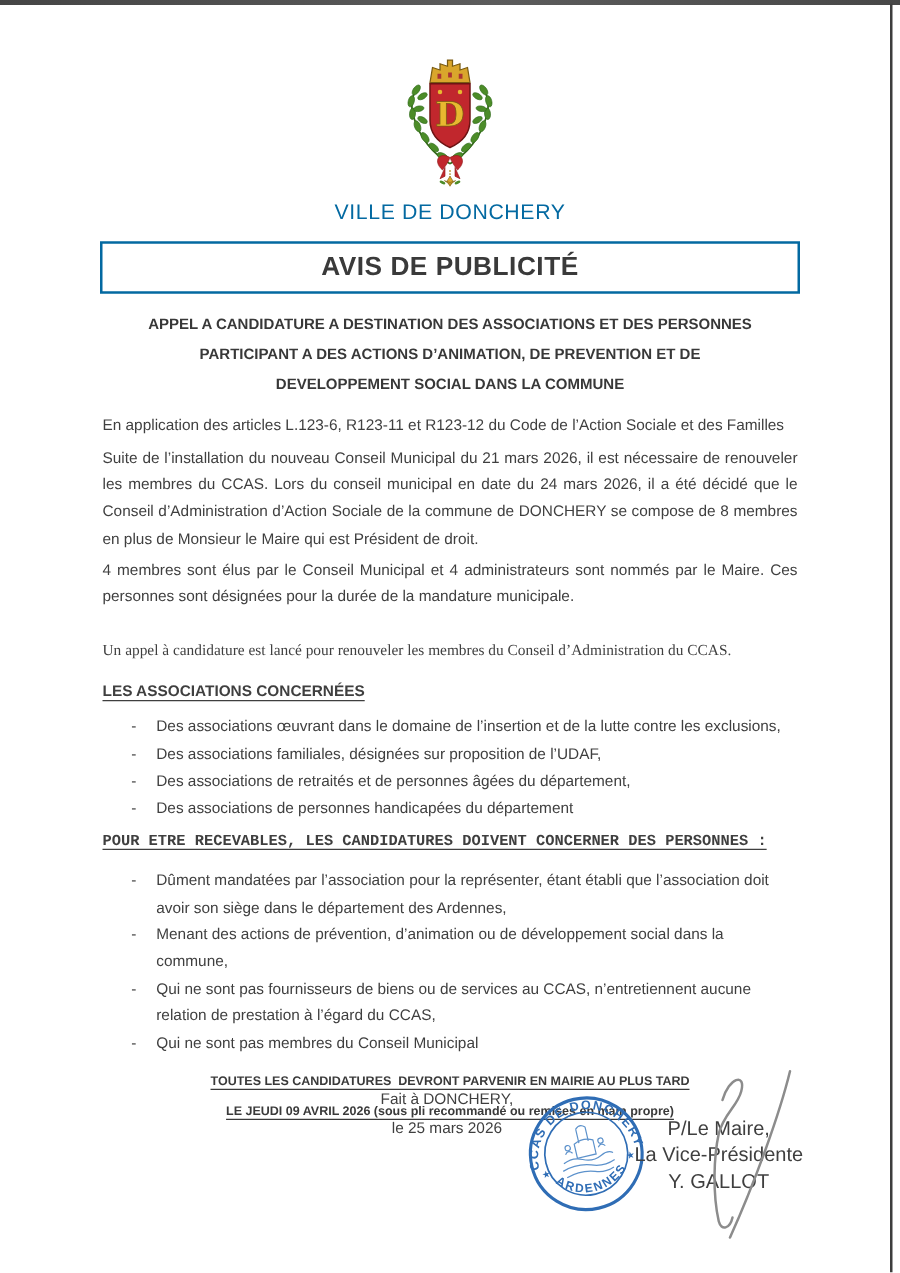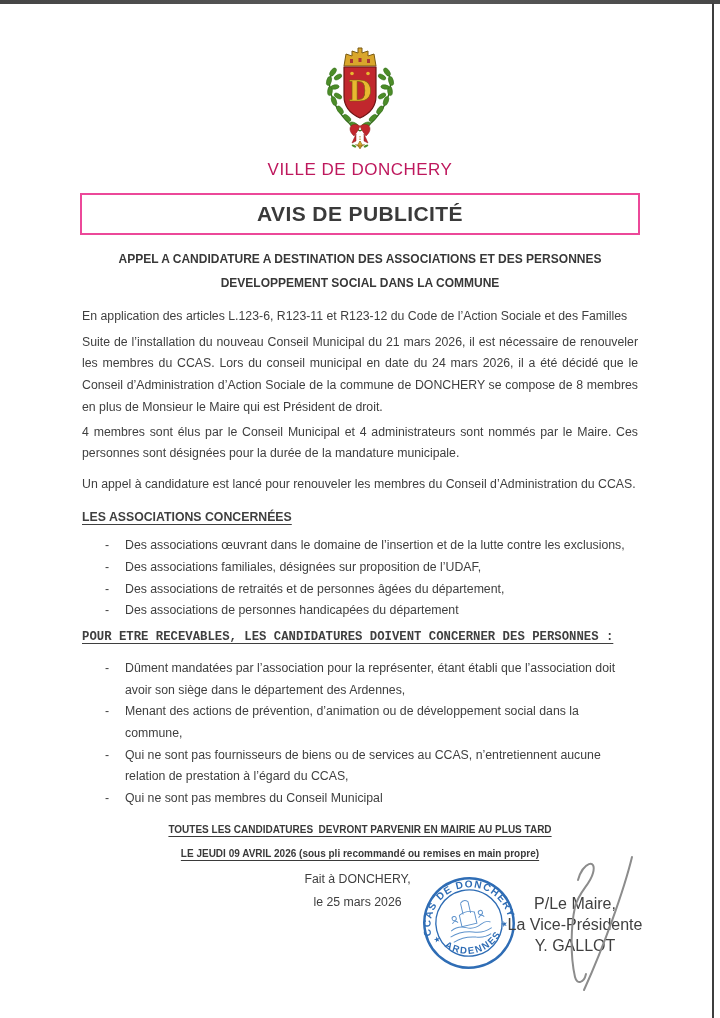--- a/index.html
+++ b/index.html
@@ -5,32 +5,32 @@
   html,body{margin:0;padding:0;overflow:hidden;}
   body{
     width:720px;height:1018px;background:#ffffff;position:relative;
     font-family:"Liberation Sans", sans-serif;color:#3d3d3d;
   }
   .scan-edge-top{position:absolute;top:0;left:0;width:720px;height:4px;
     background:linear-gradient(90deg,#454545,#5c5c5c 55%,#474747);}
   .scan-edge-right{position:absolute;top:3px;left:712px;width:2px;height:1015px;background:#3e3e3e;}
 
   .crest{display:block;margin:44px auto 0;}
-  .city{ text-align:center;font-size:17px;letter-spacing:.5px;color:#be185d;margin-top:4px;}
-  .title-box{width:556px;margin:13px auto 0;height:38px;border:2px solid #ec4899;
+  .city{ text-align:center;font-size:17px;letter-spacing:.5px;color:#0369a1;margin-top:4px;}
+  .title-box{width:556px;margin:13px auto 0;height:38px;border:2px solid #0369a1;
     display:flex;align-items:center;justify-content:center;background:#fff;}
   .title{font-size:21px;font-weight:bold;letter-spacing:.4px;color:#3a3a3a;}
 
   .subject{margin-top:12px;text-align:center;font-weight:bold;font-size:12px;line-height:24px;color:#383838;}
 
   .content{margin:0 82px;width:556px;font-size:12.3px;line-height:21.7px;color:#3f3f3f;}
   .legal{margin-top:11px;}
   .para1{margin-top:4px;text-align:justify;}
   .para2{margin-top:3px;text-align:justify;}
-  .para3{margin-top:9px;}
+  .para3{margin-top:21px;font-family:Liberation Serif, serif;}
   .h-underline{font-weight:bold;text-decoration:underline;text-underline-offset:3px;}
   .h2{margin-top:11px;}
   .h3{margin-top:5px;font-family:Liberation Mono, monospace;}
   .list{margin-top:7px;}
   .list2{margin-top:9px;}
   .list-item{display:flex;}
   .li-dash{flex:none;width:20px;margin-left:23px;}
   .li-text{flex:1;white-space:pre-line;}
 
   .deadline{margin-top:8px;text-align:center;font-weight:bold;font-size:10px;line-height:24px;color:#3a3a3a;}
@@ -108,20 +108,21 @@
 </svg>
 
 <div class="city">VILLE DE DONCHERY</div>
 
 <div class="title-box">
   <span class="title">AVIS DE PUBLICITÉ</span>
 </div>
 
 <div class="subject">
   <div>APPEL A CANDIDATURE A DESTINATION DES ASSOCIATIONS ET DES PERSONNES</div>
+  <div>PARTICIPANT A DES ACTIONS D’ANIMATION, DE PREVENTION ET DE</div>
   <div>DEVELOPPEMENT SOCIAL DANS LA COMMUNE</div>
 </div>
 
 <div class="content">
   <div class="legal">En application des articles L.123-6, R123-11 et R123-12 du Code de l’Action Sociale et des Familles</div>
   <div class="para1">Suite de l’installation du nouveau Conseil Municipal du 21 mars 2026, il est nécessaire de renouveler les membres du CCAS. Lors du conseil municipal en date du 24 mars 2026, il a été décidé que le Conseil d’Administration d’Action Sociale de la commune de DONCHERY se compose de 8 membres en plus de Monsieur le Maire qui est Président de droit.</div>
   <div class="para2">4 membres sont élus par le Conseil Municipal et 4 administrateurs sont nommés par le Maire. Ces personnes sont désignées pour la durée de la mandature municipale.</div>
   <div class="para3">Un appel à candidature est lancé pour renouveler les membres du Conseil d’Administration du CCAS.</div>
 
   <div class="h-underline h2">LES ASSOCIATIONS CONCERNÉES</div>

